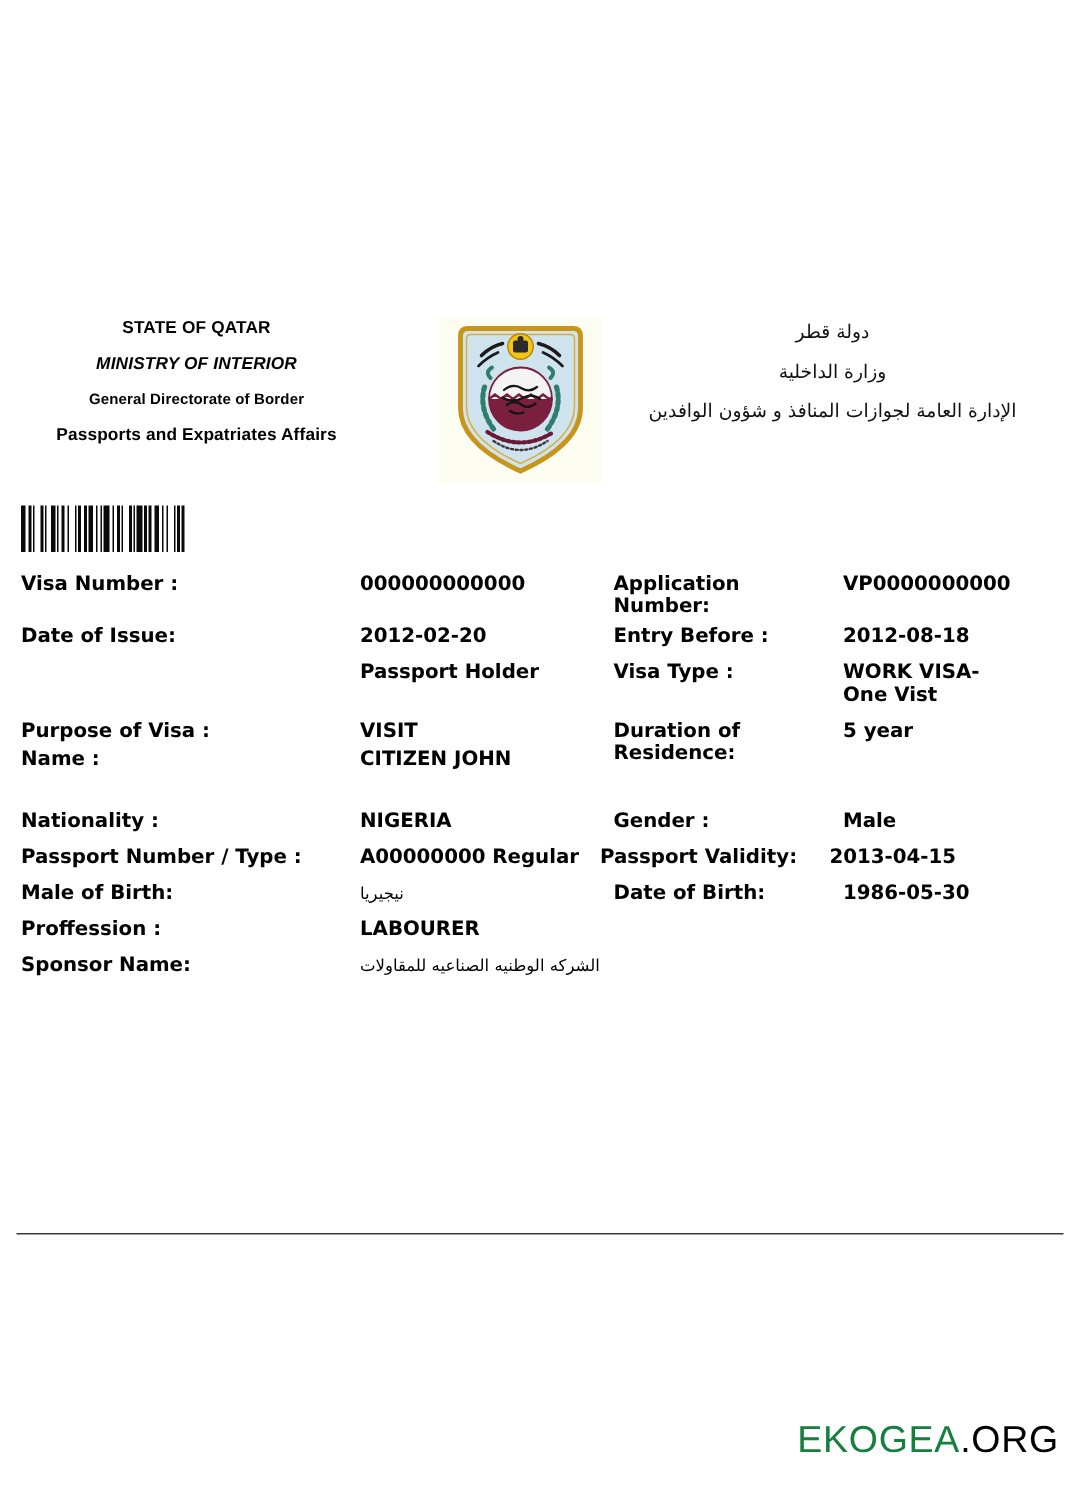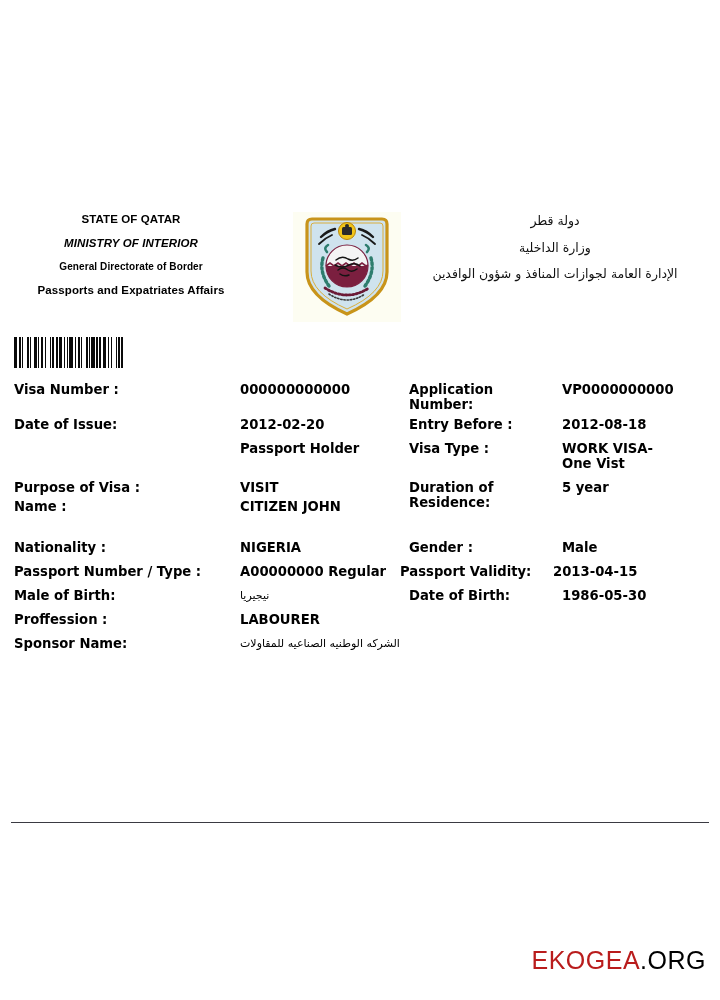--- a/index.html
+++ b/index.html
@@ -118,21 +118,21 @@
   
   #watermark {
     position: absolute;
     right: 14px;
     top: 946px;
     font-family: "Liberation Sans", "DejaVu Sans", sans-serif;
     font-size: 25px;
     letter-spacing: 0.5px;
     white-space: nowrap;
   }
-  #watermark .wm-main { color: #b91c1c; }
+  #watermark .wm-main { color: #15803d; }
   #watermark .wm-tld  { color: #000000; }
 </style>
 </head>
 <body>
 
 <div id="header">
 
   <div id="header-en">
     <div class="hline h1">STATE OF QATAR</div>
     <div class="hline h2">MINISTRY OF INTERIOR</div>

